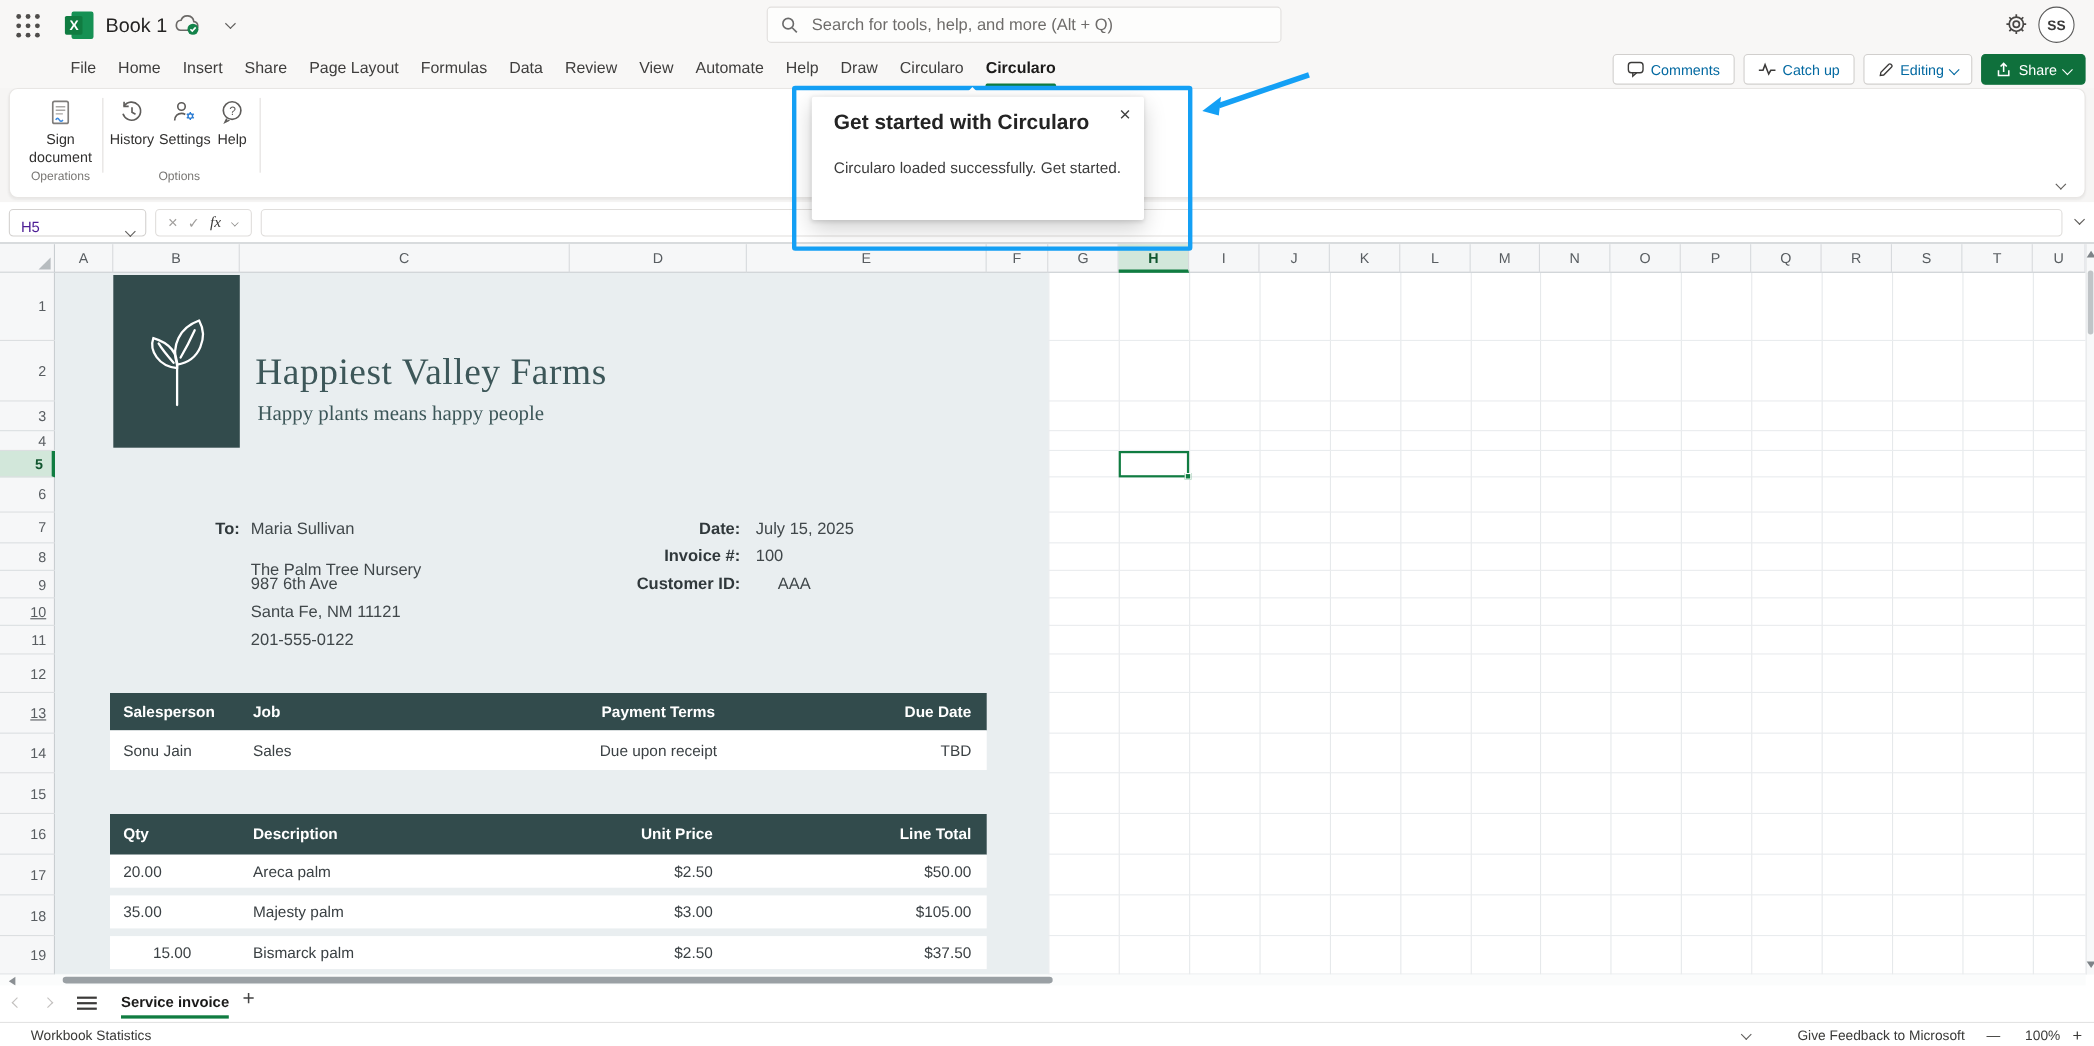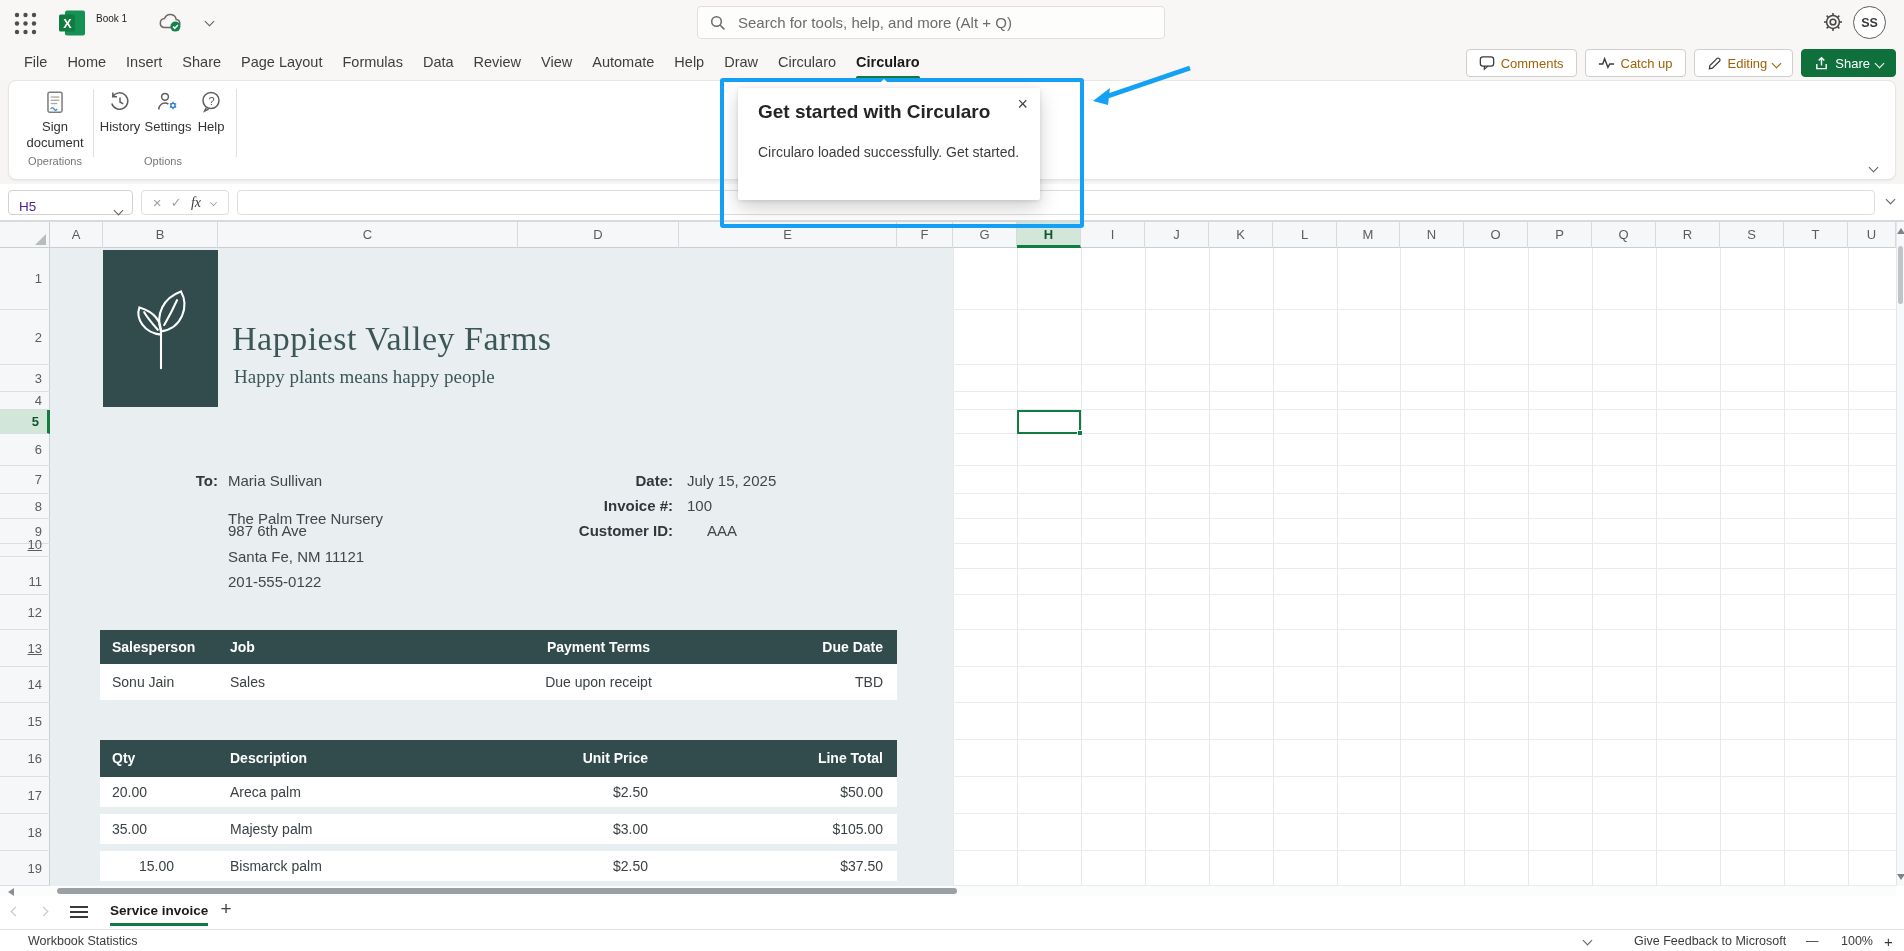--- a/index.html
+++ b/index.html
@@ -5,43 +5,43 @@
   html,body{margin:0;padding:0;background:#fff;}
   *{box-sizing:border-box;}
   .app{position:relative;width:1904px;height:951px;overflow:hidden;
        font-family:"Liberation Sans",sans-serif;color:#333;background:#fff;}
 
   
   .chrome{position:absolute;left:0;top:0;width:1904px;height:80px;background:#f8f7f6;}
   .topbar{position:absolute;left:0;top:0;width:100%;height:46px;}
   .waffle{position:absolute;left:12px;top:10px;width:27px;height:27px;cursor:pointer;}
   .excel-icon{position:absolute;left:58px;top:9px;width:28px;height:28px;}
-  .doc-title{position:absolute;left:96px;top:13px;font-size:10px;color:#242322;text-align:right;}
+  .doc-title{position:absolute;left:96px;top:13px;font-size:18px;color:#242322;text-align:right;}
   .cloud{position:absolute;left:158px;top:12px;}
   .doc-chev{position:absolute;left:206px;top:18px;color:#5f5d5b;}
   .searchbox{position:absolute;left:697px;top:6px;width:468px;height:33px;background:#fdfdfc;
              border:1px solid #e1dfdd;border-radius:4px;display:flex;align-items:center;padding:0 12px;}
   .searchbox input{border:none;outline:none;background:transparent;flex:1;font-size:15px;
                    font-family:"Liberation Sans",sans-serif;color:#6d28d9;margin-left:10px;}
   .searchbox input::placeholder{color:#6e6c6a;}
   .gear{position:absolute;left:1822px;top:11px;cursor:pointer;}
   .avatar{position:absolute;left:1853px;top:6px;width:33px;height:33px;border-radius:50%;
           border:1.6px solid #5c5c5c;background:#fff;display:flex;align-items:center;justify-content:center;
           font-size:12.5px;font-weight:700;color:#3a3a3a;cursor:pointer;}
 
   
   .menubar{position:absolute;left:0;top:46px;width:100%;height:34px;display:flex;align-items:stretch;}
-  .menu-tabs{display:flex;padding-left:14px;}
+  .menu-tabs{display:flex;padding-left:14px;margin-left:40px;}
   .menu-tab{position:relative;padding:0 10px;line-height:33px;font-size:14.5px;color:#3f3e3d;cursor:pointer;white-space:nowrap;}
   .menu-tab.active{font-weight:700;color:#1b1a19;}
   .menu-tab.active::after{content:"";position:absolute;left:10px;right:10px;bottom:1px;height:3px;
                           background:#107c41;border-radius:2px;}
   .menu-actions{position:absolute;right:8px;top:3px;display:flex;gap:8px;}
   .mbtn{height:28px;border:1px solid #d1cfcd;border-radius:4px;background:#fff;display:flex;
-        align-items:center;gap:6px;padding:0 12px;font-size:13px;color:#a16207;cursor:pointer;}
+        align-items:center;gap:6px;padding:0 12px;font-size:13px;color:#0369a1;cursor:pointer;}
   .mbtn.share{background:#0f703c;border-color:#0f703c;color:#fff;}
 
   
   .ribbon-zone{position:absolute;left:0;top:80px;width:1904px;height:104px;background:#f6f5f4;}
   .ribbon{position:absolute;left:8px;top:0;width:1888px;height:100px;background:#fff;
           border:1px solid #e8e6e4;border-radius:8px;box-shadow:0 1px 2px rgba(0,0,0,.05);}
   .rb-btn{position:absolute;text-align:center;cursor:pointer;color:#323130;font-size:13px;}
   .rb-ico{display:flex;justify-content:center;}
   .rb-group-label{position:absolute;font-size:11px;color:#797774;text-align:center;}
   .rb-div{position:absolute;top:8px;width:1px;height:68px;background:#e1dfdd;}
@@ -288,21 +288,21 @@
   <div class="row-hdr-col" id="row-headers">
       <div class="row-h" style="top: 0px; height: 62px; line-height: 62px;">1</div>
       <div class="row-h" style="top: 62px; height: 55px; line-height: 55px;">2</div>
       <div class="row-h" style="top: 117px; height: 27px; line-height: 27px;">3</div>
       <div class="row-h" style="top: 144px; height: 18px; line-height: 18px;">4</div>
       <div class="row-h sel" style="top: 162px; height: 24px; line-height: 24px;">5</div>
       <div class="row-h" style="top: 186px; height: 32px; line-height: 32px;">6</div>
       <div class="row-h" style="top: 218px; height: 28px; line-height: 28px;">7</div>
       <div class="row-h" style="top: 246px; height: 25px; line-height: 25px;">8</div>
       <div class="row-h" style="top: 271px; height: 25px; line-height: 25px;">9</div>
-      <div class="row-h" style="top: 284px; height: 25px; line-height: 25px; text-decoration: underline;">10</div>
+      <div class="row-h" style="top: 296px; height: 25px; line-height: 25px; text-decoration: underline;">10</div>
       <div class="row-h" style="top: 321px; height: 26px; line-height: 26px;">11</div>
       <div class="row-h" style="top: 347px; height: 35px; line-height: 35px;">12</div>
       <div class="row-h" style="top: 382px; height: 37px; line-height: 37px; text-decoration: underline;">13</div>
       <div class="row-h" style="top: 419px; height: 36px; line-height: 36px;">14</div>
       <div class="row-h" style="top: 455px; height: 37px; line-height: 37px;">15</div>
       <div class="row-h" style="top: 492px; height: 37px; line-height: 37px;">16</div>
       <div class="row-h" style="top: 529px; height: 37px; line-height: 37px;">17</div>
       <div class="row-h" style="top: 566px; height: 37px; line-height: 37px;">18</div>
       <div class="row-h" style="top: 603px; height: 35px; line-height: 35px;">19</div>
     </div>

